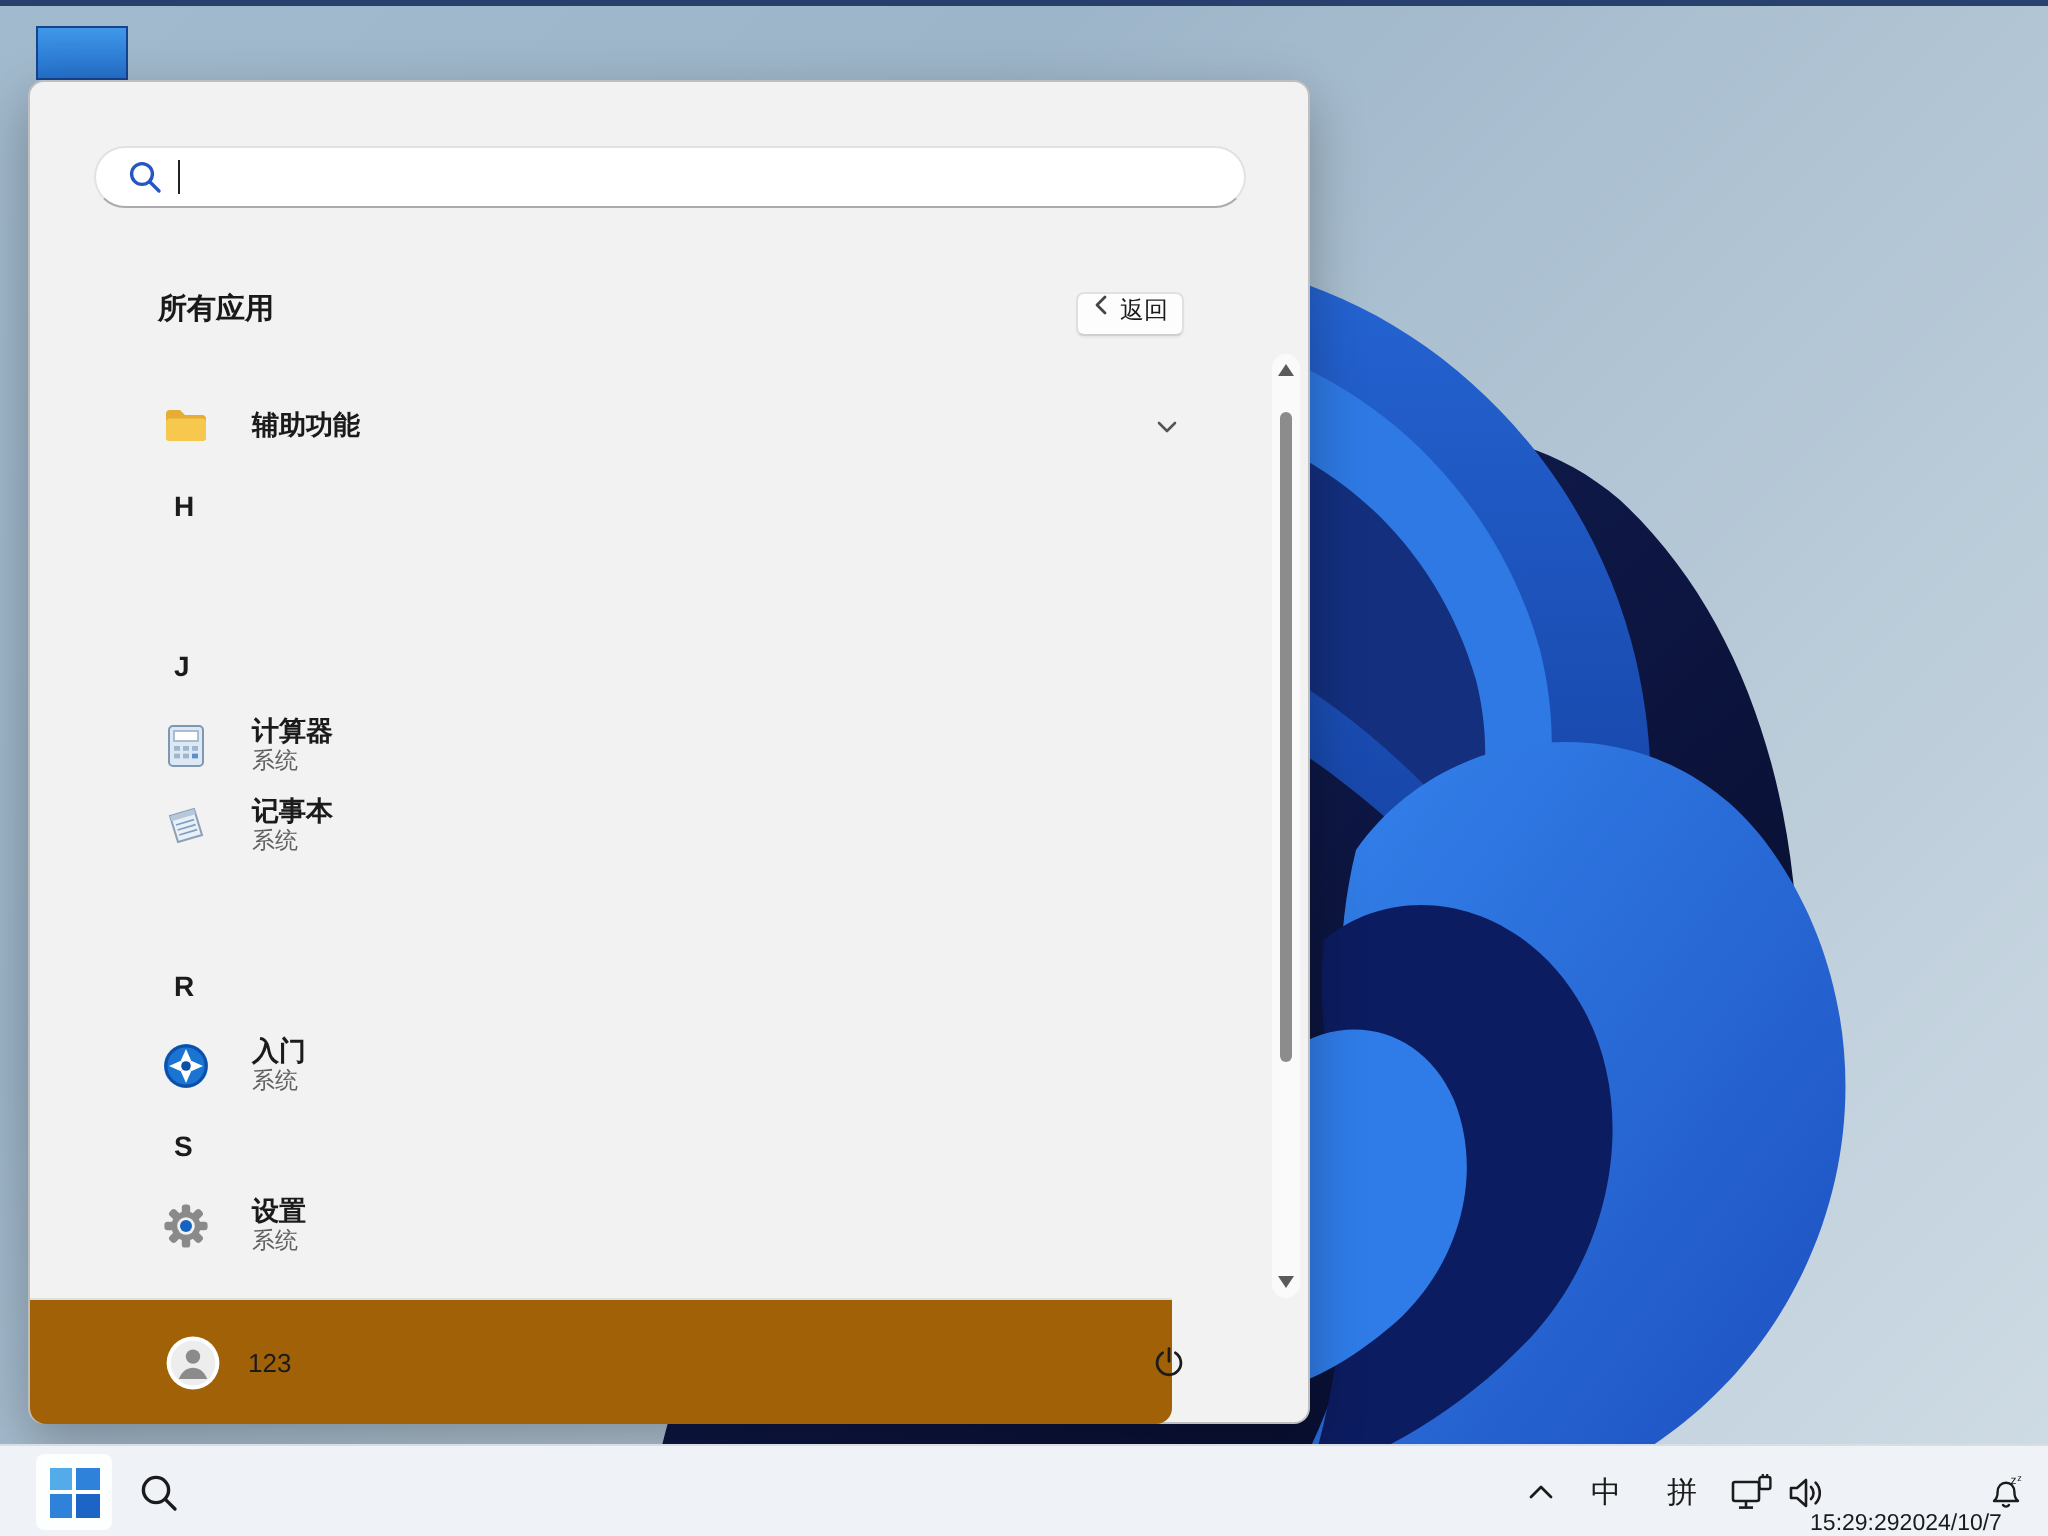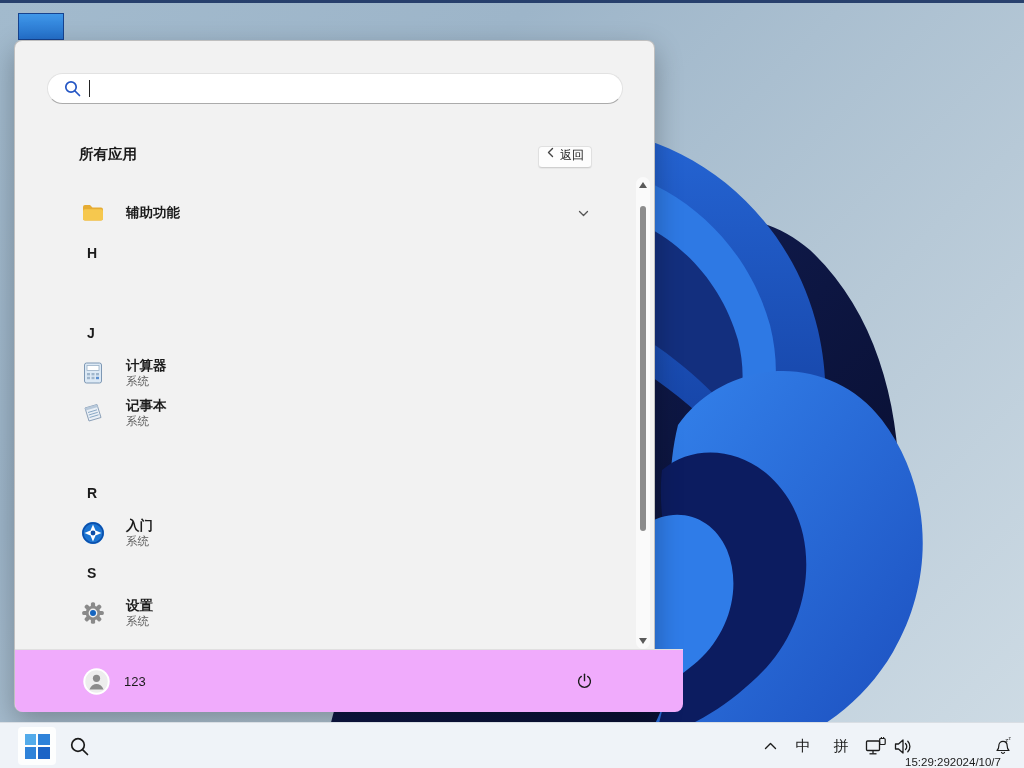--- a/index.html
+++ b/index.html
@@ -42,22 +42,22 @@
 
   
   #menu-scrollbar { position:absolute; left:621px; top:136px; width:14px; height:472px;
     background:#fafafa; border-radius:7px; }
   #scroll-up, #scroll-down { position:absolute; left:3px; width:0; height:0; }
   #scroll-up { top:5px; border-left:4px solid transparent; border-right:4px solid transparent; border-bottom:6px solid #5a5a5a; }
   #scroll-down { bottom:5px; border-left:4px solid transparent; border-right:4px solid transparent; border-top:6px solid #5a5a5a; }
   #scroll-thumb { position:absolute; left:4px; top:29px; width:6px; height:325px; background:#8c8c8c; border-radius:3px; }
 
   
-  #menu-footer { position:absolute; left:0; top:608px; width:668px; height:63px;
-    background:#f0abfc; border-top:1px solid #e0e0e0; border-radius:0 0 8px 8px; }
+  #menu-footer { position:absolute; left:0; top:608px; width:571px; height:63px;
+    background:#a16207; border-top:1px solid #e0e0e0; border-radius:0 0 8px 8px; }
   #user-button { position:absolute; left:56px; top:8px; height:46px; display:flex; align-items:center; gap:14px; padding:0 12px; border-radius:4px; }
   #user-avatar { width:27px; height:27px; }
   #user-name { font-size:13px; color:#1b1b1b; }
   #power-button { position:absolute; left:552px; top:14px; width:34px; height:34px;
     display:flex; align-items:center; justify-content:center; border-radius:4px; }
 
   
   #taskbar { position:absolute; left:0; top:722px; width:1024px; height:46px;
     background:#eff3f8; border-top:1px solid #d9dee4; }
   #start-button { position:absolute; left:18px; top:4px; width:38px; height:38px;

